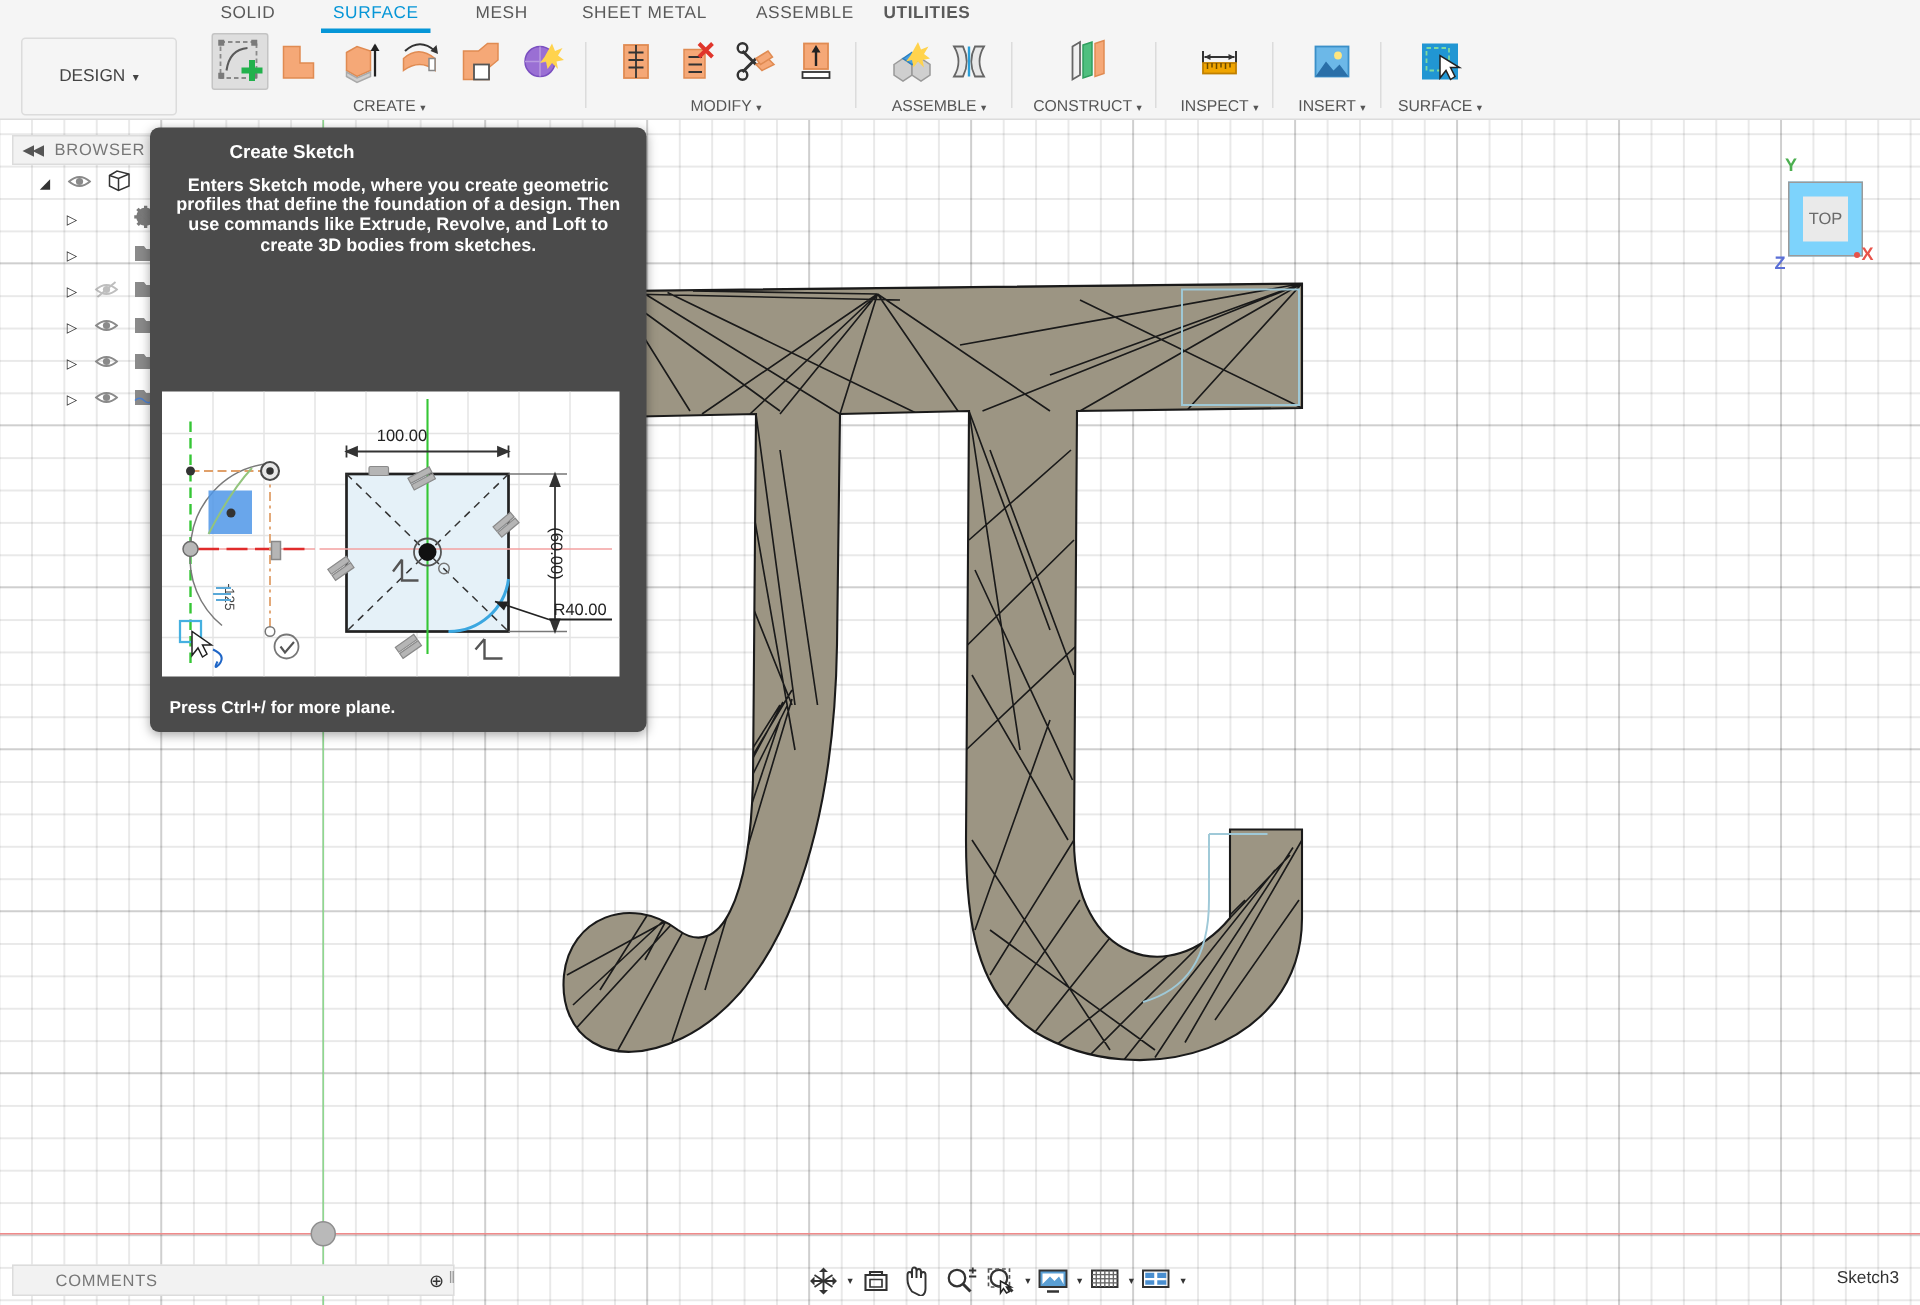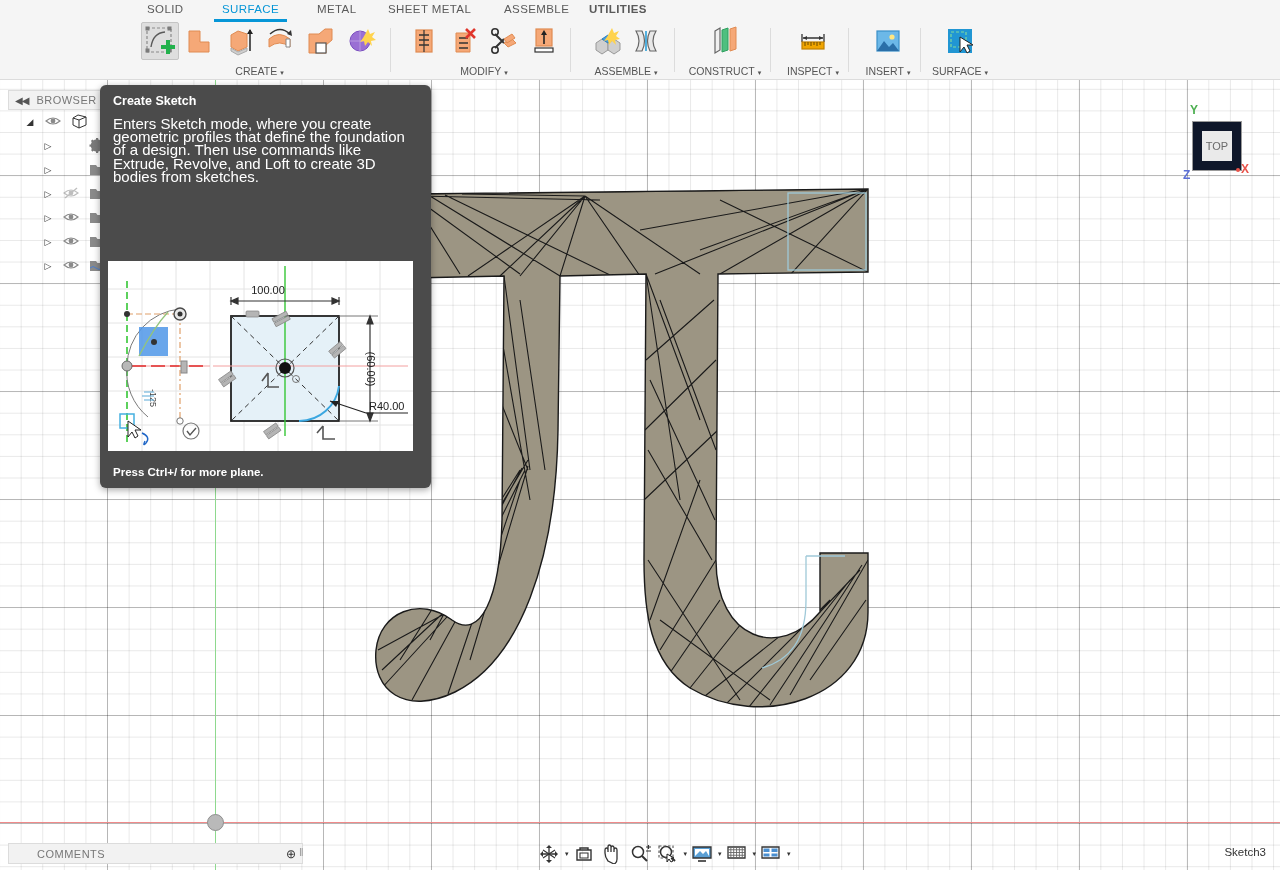--- a/index.html
+++ b/index.html
@@ -63,30 +63,30 @@
   .tree-row { height: 24px; display: flex; align-items: center; font-size: 11.5px;
         color: #333; cursor: pointer; }
   .tw { width: 20px; text-align: center; color: #333; font-size: 9px; }
   .eye { width: 26px; text-align: center; }
   .ricon { width: 26px; text-align: center; }
 
   
   #tooltip { position: absolute; left: 100px; top: 85px; width: 331px; height: 403px;
         background: #4b4b4b; border-radius: 6px; color: #fff;
         box-shadow: 0 2px 7px rgba(0,0,0,.35); padding: 9px 13px 0 13px; }
-  #tt-title { font-size: 12.5px; font-weight: bold; margin-bottom: 9px; }
-  .tt-p { font-size: 15px; font-weight: normal; line-height: 13.2px; margin-bottom: 11px; }
+  #tt-title { font-size: 12.5px; font-weight: bold; margin-bottom: 9px; margin-left: 40px; }
+  .tt-p { font-size: 12px; font-weight: bold; line-height: 13.2px; margin-bottom: 11px; text-align: center; }
   #tt-img { position: absolute; left: 108px; top: 261px; width: 305px; height: 190px;
         background: #fff; }
   #tt-foot { position: absolute; left: 13px; bottom: 10px; font-size: 11.5px;
         font-weight: bold; }
 
   
   #viewcube { position: absolute; left: 1192px; top: 121px; width: 50px; height: 50px;
-        background: #0f172a; border: 1px solid #9a9a9a; }
+        background: #7dd3fc; border: 1px solid #9a9a9a; }
   #viewcube-inner { position: absolute; inset: 9px; background: #eaeaea; }
   #vc-top { position: absolute; inset: 0; display: flex; align-items: center;
         justify-content: center; font-size: 11px; color: #6a6a6a; cursor: pointer; }
   .axis-lbl { position: absolute; font-size: 12px; font-weight: bold; }
 
   
   #comments { position: absolute; left: 8px; top: 843px; width: 295px; height: 21px;
         background: #f2f2f2; border: 1px solid #dcdcdc; display: flex;
         align-items: center; gap: 44px; }
   #comments-label { font-size: 11px; color: #777; letter-spacing: .5px; margin-left: 28px; }
@@ -158,27 +158,31 @@
         <path d="M806,556 L845,556"></path>
       </g>
     </svg>
 
     <div id="origin-marker"></div>
   </div>
 
   <div id="tabbar">
       <div class="tab" style="left: 147px;">SOLID</div>
       <div class="tab active" style="left: 222px;">SURFACE</div>
-      <div class="tab" style="left: 317px;">METAL</div>
+      <div class="tab" style="left: 317px;">MESH</div>
       <div class="tab" style="left: 388px;">SHEET METAL</div>
       <div class="tab" style="left: 504px;">ASSEMBLE</div>
       <div class="tab" style="left: 589px; font-weight: bold;">UTILITIES</div>
     </div>
 
   <div id="ribbon">
+    <div id="design-box">
+      <span>DESIGN</span>
+      <span style="margin-left:5px;font-size:8px">▾</span>
+    </div>
   <div class="panel" style="left: 132px; width: 255px;">
         <div class="panel-icons" style="justify-content: center;">
           <div class="tool selected">
             <svg width="32" height="32" viewBox="0 0 32 32">
               <rect x="3" y="3" width="24" height="24" fill="none" stroke="#8a8a8a" stroke-width="1.2" stroke-dasharray="3,2"></rect>
               <path d="M7,22 Q9,8 21,7" fill="none" stroke="#5a5a5a" stroke-width="1.4"></path>
               <rect x="1.5" y="1.5" width="4" height="4" fill="#7a7a7a"></rect>
               <rect x="23.5" y="1.5" width="4" height="4" fill="#7a7a7a"></rect>
               <rect x="1.5" y="23.5" width="4" height="4" fill="#7a7a7a"></rect>
               <rect x="23.5" y="23.5" width="4" height="4" fill="#7a7a7a"></rect>

